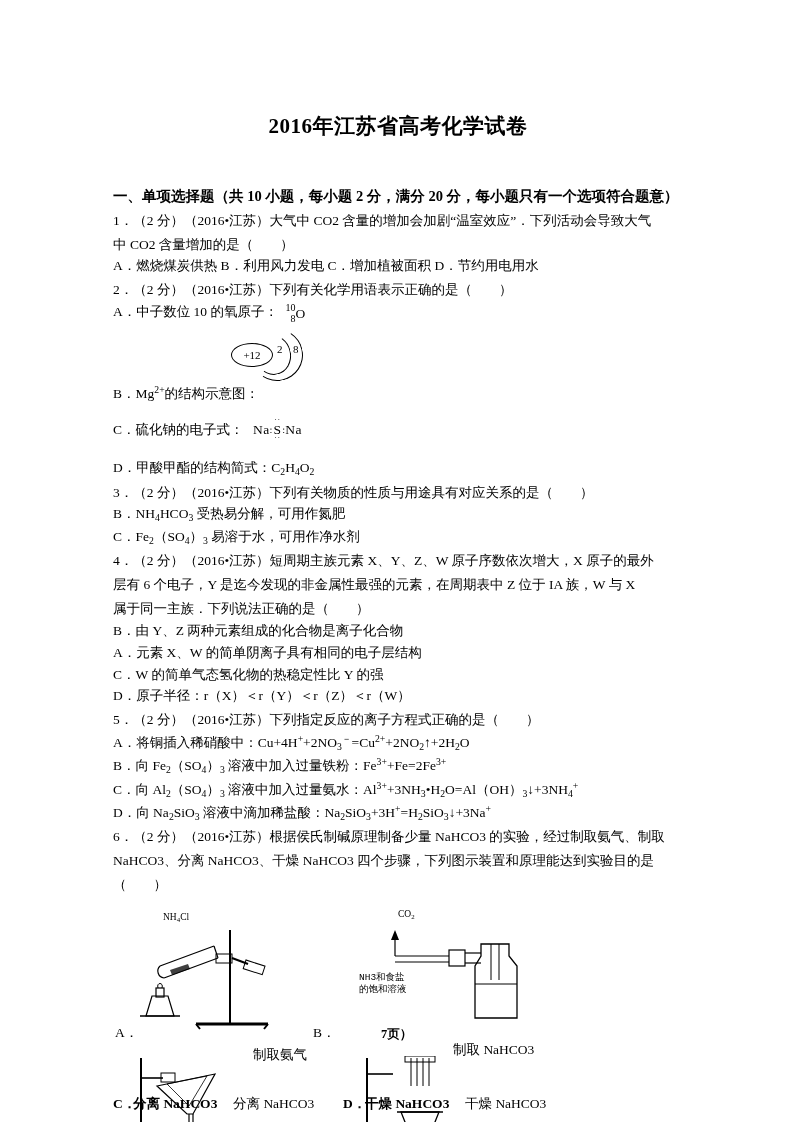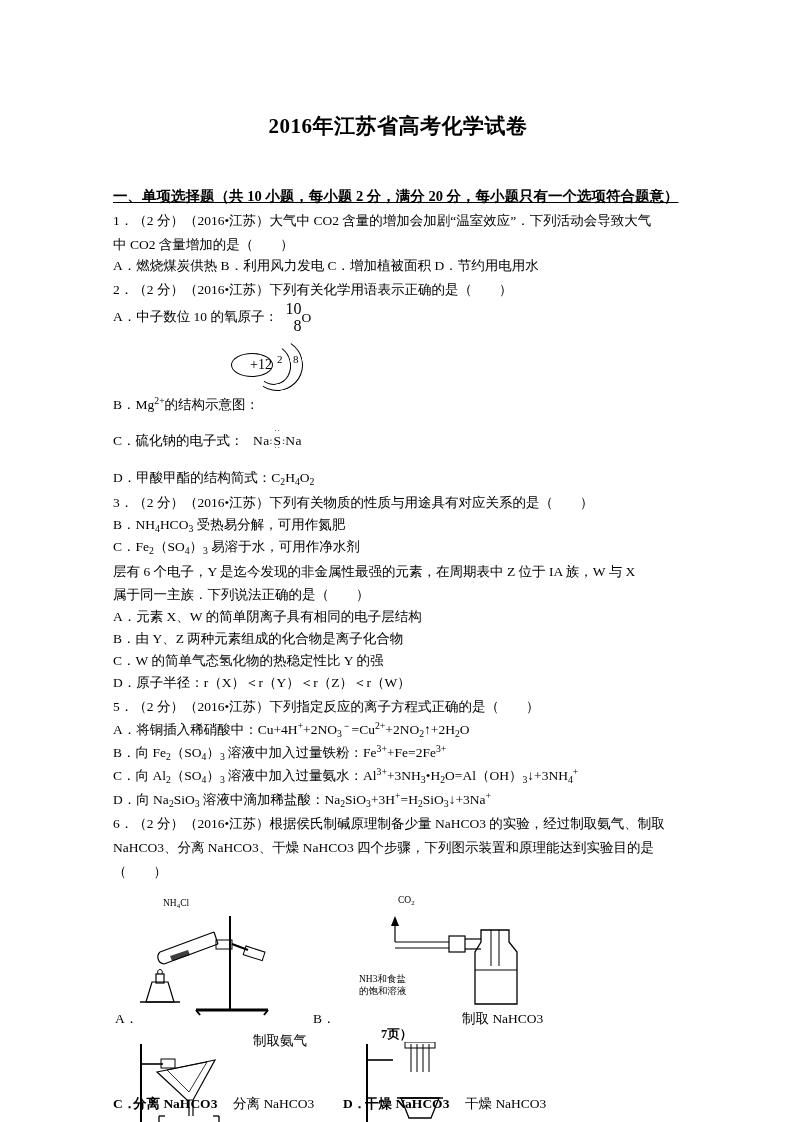--- a/index.html
+++ b/index.html
@@ -34,21 +34,20 @@
     font-weight: bold;
     margin-top: 112px;
     letter-spacing: 0.5px;
     font-family: "Liberation Serif", "DejaVu Serif", serif;
   }
   .section-head {
     font-size: 14.5px;
     font-weight: bold;
     margin-top: 46px;
     line-height: 1.5;
-    text-decoration: underline;
   }
   .q {
     font-size: 13.5px;
     line-height: 1.62;
     margin-top: 2px;
   }
   .opt {
     font-size: 13.5px;
     line-height: 1.62;
   }
@@ -56,21 +55,21 @@
   sup { font-size: 0.72em; vertical-align: 0.5em; }
   
   .nuclide {
     display: inline-block;
     position: relative;
     vertical-align: middle;
     margin-left: 4px;
   }
   .nuclide .nums {
     display: inline-block;
-    font-size: 16px;
+    font-size: 10px;
     line-height: 1.05;
     text-align: right;
     vertical-align: middle;
   }
   .nuclide .sym {
     display: inline-block;
     font-size: 13.5px;
     vertical-align: middle;
   }
   
@@ -79,22 +78,22 @@
     height: 52px;
     margin: 4px 0 2px 118px;
     width: 130px;
   }
   .mg-core {
     position: absolute;
     left: 0; top: 14px;
     width: 40px; height: 22px;
     border: 1px solid #000;
     border-radius: 50%;
-    font-size: 14px;
-    text-align: right;
+    font-size: 11px;
+    text-align: center;
     line-height: 22px;
   }
   .mg-arc {
     position: absolute;
     border: 1px solid #000;
     border-radius: 50%;
     border-color: transparent #000 #000 transparent;
   }
   .arc1 { left: 24px; top: 6px; width: 34px; height: 38px; transform: rotate(-12deg); }
   .arc2 { left: 20px; top: 0px; width: 50px; height: 50px; transform: rotate(-12deg); }
@@ -197,24 +196,25 @@
     </div>
 
     <div class="opt" style="margin-top:16px">
       <span>D．甲酸甲酯的结构简式：C<sub>2</sub>H<sub>4</sub>O<sub>2</sub></span>
     </div>
 
     <div class="q">3．（2 分）（2016•江苏）下列有关物质的性质与用途具有对应关系的是（　　）</div>
     <div class="opt">B．NH<sub>4</sub>HCO<sub>3</sub> 受热易分解，可用作氮肥</div>
     <div class="opt">C．Fe<sub>2</sub>（SO<sub>4</sub>）<sub>3</sub> 易溶于水，可用作净水剂</div>
 
+    <div class="q">4．（2 分）（2016•江苏）短周期主族元素 X、Y、Z、W 原子序数依次增大，X 原子的最外</div>
     <div class="q">层有 6 个电子，Y 是迄今发现的非金属性最强的元素，在周期表中 Z 位于 IA 族，W 与 X</div>
     <div class="q">属于同一主族．下列说法正确的是（　　）</div>
+    <div class="opt">B．由 Y、Z 两种元素组成的化合物是离子化合物</div>
     <div class="opt">A．元素 X、W 的简单阴离子具有相同的电子层结构</div>
-    <div class="opt">B．由 Y、Z 两种元素组成的化合物是离子化合物</div>
     <div class="opt">C．W 的简单气态氢化物的热稳定性比 Y 的强</div>
     <div class="opt">D．原子半径：r（X）＜r（Y）＜r（Z）＜r（W）</div>
 
     <div class="q">5．（2 分）（2016•江苏）下列指定反应的离子方程式正确的是（　　）</div>
     <div class="opt">A．将铜插入稀硝酸中：Cu+4H<sup>+</sup>+2NO<sub>3</sub><sup>－</sup>=Cu<sup>2+</sup>+2NO<sub>2</sub>↑+2H<sub>2</sub>O</div>
     <div class="opt">B．向 Fe<sub>2</sub>（SO<sub>4</sub>）<sub>3</sub> 溶液中加入过量铁粉：Fe<sup>3+</sup>+Fe=2Fe<sup>3+</sup></div>
     <div class="opt">C．向 Al<sub>2</sub>（SO<sub>4</sub>）<sub>3</sub> 溶液中加入过量氨水：Al<sup>3+</sup>+3NH<sub>3</sub>•H<sub>2</sub>O=Al（OH）<sub>3</sub>↓+3NH<sub>4</sub><sup>+</sup></div>
     <div class="opt">D．向 Na<sub>2</sub>SiO<sub>3</sub> 溶液中滴加稀盐酸：Na<sub>2</sub>SiO<sub>3</sub>+3H<sup>+</sup>=H<sub>2</sub>SiO<sub>3</sub>↓+3Na<sup>+</sup></div>
 
     <div class="q">6．（2 分）（2016•江苏）根据侯氏制碱原理制备少量 NaHCO3 的实验，经过制取氨气、制取</div>
@@ -263,27 +263,27 @@
         <line x1="102" y1="31" x2="118" y2="31" stroke="#000" stroke-width="1.2"></line>
         <line x1="102" y1="41" x2="118" y2="41" stroke="#000" stroke-width="1.2"></line>
 
         <path d="M118,22 L146,22 L146,34 L154,44 L154,96 L112,96 L112,44 L118,34 Z" fill="none" stroke="#000" stroke-width="1.3"></path>
         <line x1="112" y1="62" x2="154" y2="62" stroke="#000" stroke-width="1"></line>
 
         <rect x="113" y="63" width="40" height="32" fill="#ffffff" stroke="none"></rect>
         <line x1="128" y1="22" x2="128" y2="58" stroke="#000" stroke-width="1"></line>
         <line x1="136" y1="22" x2="136" y2="58" stroke="#000" stroke-width="1"></line>
       </svg>
-      <div class="small-label" style="left:246px; top:82px; line-height:1.25;">
+      <div class="small-label" style="left:246px; top:66px; line-height:1.25;font-family:Liberation Mono, monospace;">
         <span>NH3和食盐</span><br>
         <span>的饱和溶液</span>
       </div>
 
       <div class="figlabel" style="left:200px; top:118px;">B．</div>
-      <div class="fig-caption" style="left:340px; top:118px;margin-left:9px;">制取 NaHCO3</div>
+      <div class="fig-caption" style="left:340px; top:135px;">制取 NaHCO3</div>
 
       <svg width="200" height="115" style="position:absolute;left:10px;top:150px">
         <line x1="18" y1="2" x2="18" y2="112" stroke="#000" stroke-width="2"></line>
         <line x1="4" y1="112" x2="60" y2="112" stroke="#000" stroke-width="3"></line>
         <line x1="18" y1="22" x2="40" y2="22" stroke="#000" stroke-width="1.6"></line>
         <rect x="38" y="17" width="14" height="9" fill="none" stroke="#000"></rect>
 
         <path d="M34,30 L92,18 L70,58 L64,58 Z" fill="none" stroke="#000" stroke-width="1.2"></path>
         <line x1="66" y1="58" x2="66" y2="74" stroke="#000" stroke-width="1.2"></line>
         <line x1="70" y1="58" x2="70" y2="74" stroke="#000" stroke-width="1.2"></line>

